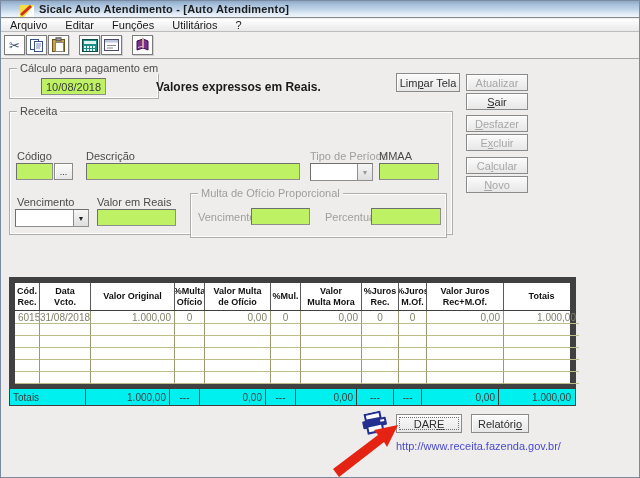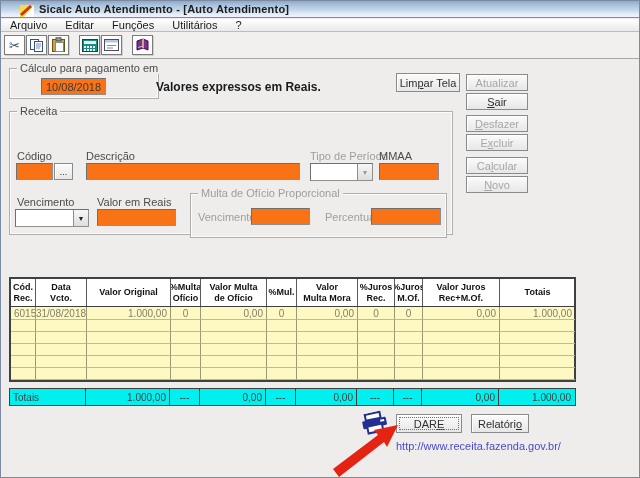--- a/index.html
+++ b/index.html
@@ -27,40 +27,40 @@
   .tbtn { position:absolute; top:3px; width:21px; height:20px; background:#fdfdfd;
     border:1px solid #7b7b7b; box-shadow:1px 1px 0 #d0d0d0; display:flex; align-items:center; justify-content:center; }
   .tbtn svg, .tbtn span { pointer-events:none; }
 
   
   .gb { position:absolute; border:1px solid #aeaeae; box-shadow:inset 0 0 0 1px #fcfcfc; }
   .gb > .legend { position:absolute; top:-7px; left:7px; background:#EEEDEC; padding:0 3px;
     font-size:11px; color:#4b4b4b; line-height:12px; white-space:nowrap; }
   .gb.dis > .legend, .lbl.dis { color:#9e9e9e; }
   .lbl { position:absolute; font-size:11px; color:#4b4b4b; white-space:nowrap; }
-  .field { position:absolute; background:#f97316; border:1px solid #8f8f8f;
+  .field { position:absolute; background:#bef264; border:1px solid #8f8f8f;
     border-top-color:#6f6f6f; border-left-color:#6f6f6f; font-size:11px; color:#3a3a3a;
     display:flex; align-items:center; padding:0 3px; }
   .combo { position:absolute; background:#fff; border:1px solid #8f8f8f;
     border-top-color:#6f6f6f; border-left-color:#6f6f6f; }
   .combo .cbtn { position:absolute; right:0; top:0; bottom:0; width:15px;
     background:linear-gradient(#f6f6f6,#dedede); border-left:1px solid #8f8f8f;
     display:flex; align-items:center; justify-content:center; font-size:7px; color:#222; }
   .combo.dis .cbtn { color:#9a9a9a; }
   .btn { position:absolute; background:linear-gradient(#fbfbfb,#e7e7e7);
     border:1px solid #8a8a8a; box-shadow:inset 1px 1px 0 #ffffff;
     font-size:11px; color:#2e2e2e; display:flex; align-items:center; justify-content:center;
     font-family:"Liberation Sans", sans-serif; cursor:default; }
   .btn.dis { color:#a7a7a7; }
   .btn.focus { outline:1px dotted #707070; outline-offset:-4px; }
   .note { position:absolute; font-size:12px; font-weight:700; color:#1b1b1b; }
 
   
   :root { --cols: 25px 51px 84px 30px 66px 30px 61px 37px 28px 77px 75px; }
-  .grid { position:absolute; left:8px; top:276px; width:567px; border:2px solid #404040; background:#fef9c3; }
+  .grid { position:absolute; left:8px; top:276px; width:567px; border:6px solid #404040; background:#ffffff; }
   .ghead { display:grid; grid-template-columns:var(--cols); background:#ffffff; border-bottom:1px solid #3f3f3f; }
   .hcell { height:27px; border-right:1px solid #5a5a5a; display:flex; align-items:center; justify-content:center;
     text-align:center; font-size:9px; font-weight:700; color:#111; line-height:1.2; white-space:pre-line; overflow:hidden; }
   .hcell:last-child { border-right:none; }
   .trow { display:grid; grid-template-columns:var(--cols); }
   .trow .tc { height:13px; border-right:1px solid #9a9a72; border-bottom:1px solid #bdbd86;
     font-size:10px; color:#80806a; display:flex; align-items:center; overflow:hidden; }
   .trow.empty .tc { height:12px; }
   .trow .tc:last-child { border-right:none; }
   .tc.r { justify-content:flex-end; padding-right:3px; }

